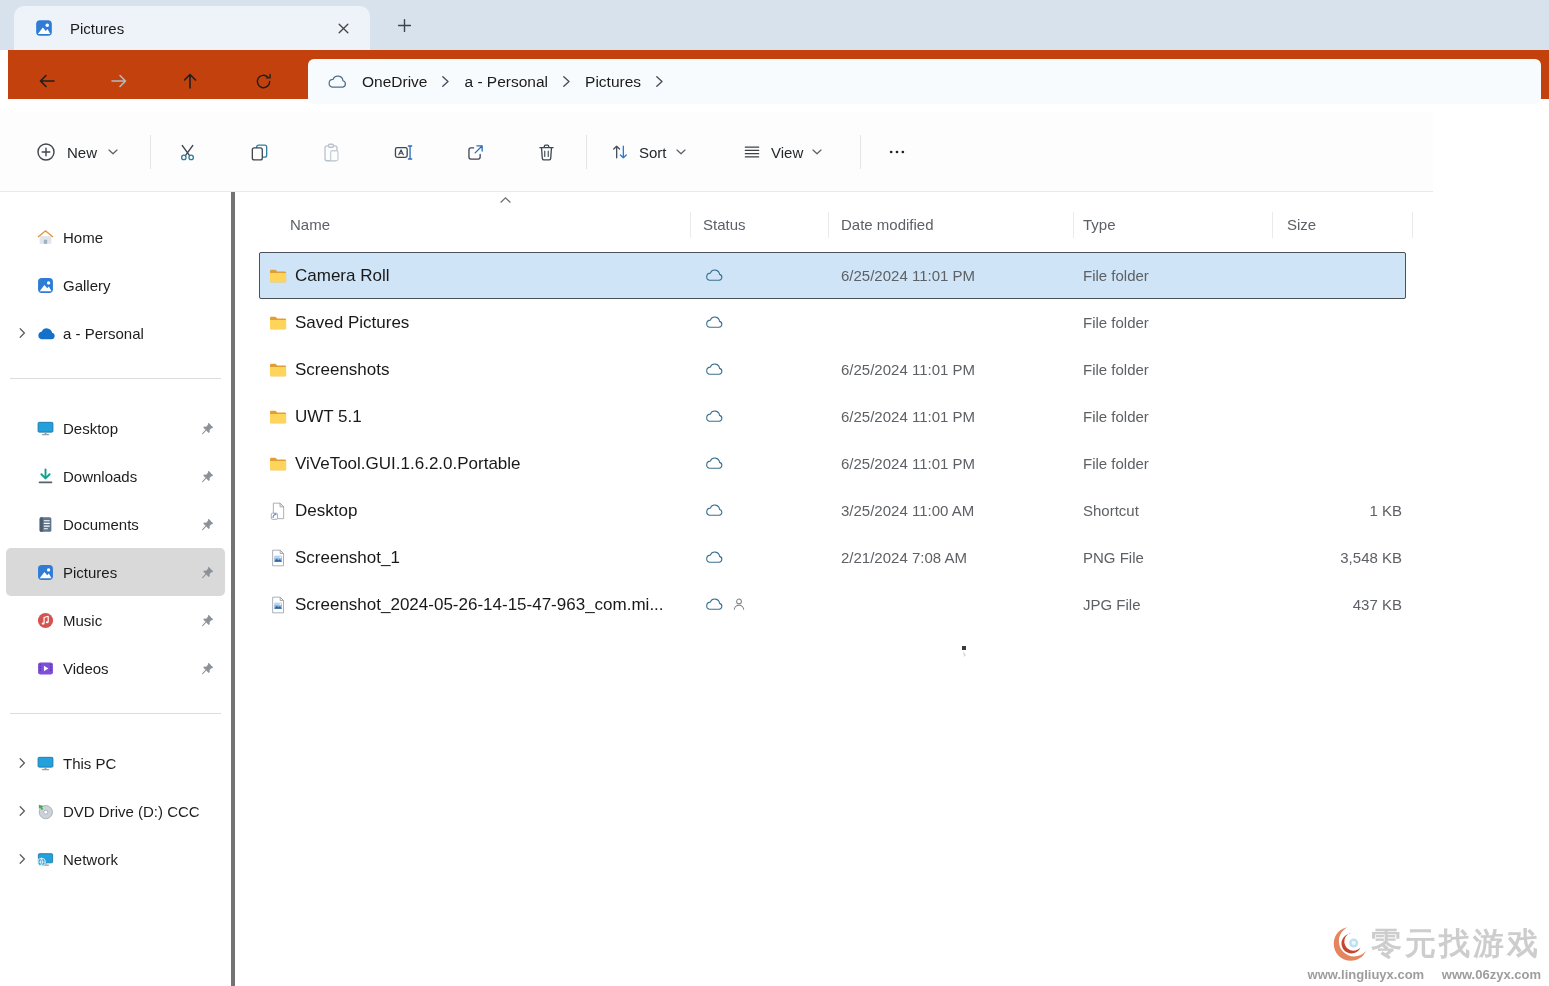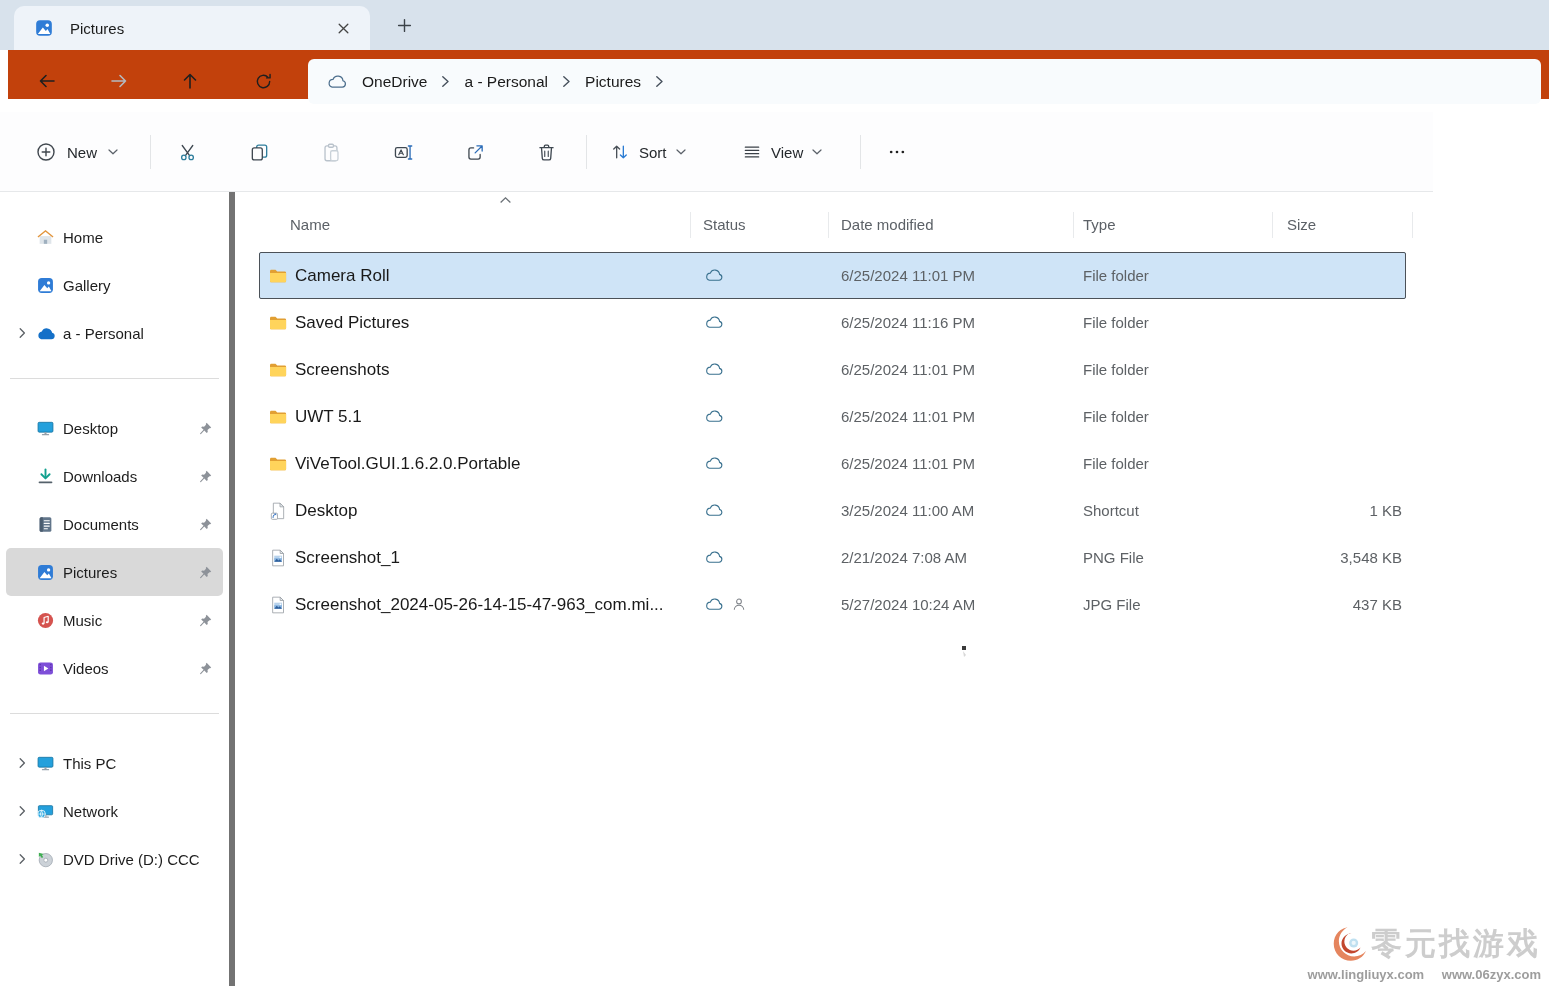--- a/index.html
+++ b/index.html
@@ -33,21 +33,21 @@
     gap:11px;padding:0 12px;border-radius:5px;}
   .tb-label{font-size:15px;color:#24282c;}
   .tb-divider{position:absolute;top:23px;width:1px;height:34px;background:#e3e5e7;}
   .tb-ico{position:absolute;top:18px;width:44px;height:44px;border-radius:5px;
     display:flex;align-items:center;justify-content:center;}
   .tb-group{position:absolute;top:18px;height:44px;display:flex;align-items:center;gap:9px;
     padding:0 10px;border-radius:5px;}
 
   
   #sidebar{position:absolute;left:0;top:192px;width:235px;bottom:0;background:#ffffff;
-    border-right:6px solid #737373;box-sizing:border-box;padding-top:21px;}
+    border-right:4px solid #737373;box-sizing:border-box;padding-top:21px;}
   .side-item{height:48px;margin:0 6px;border-radius:5px;display:flex;align-items:center;}
   .side-item.sel{background:#d9d9d9;}
   .chev-slot{width:30px;padding-left:10px;display:flex;align-items:center;justify-content:flex-start;box-sizing:border-box;}
   .side-ic{width:27px;display:flex;align-items:center;}
   .side-label{font-size:15px;color:#1d1d1d;white-space:nowrap;overflow:hidden;}
   .side-pin{margin-left:auto;margin-right:10px;display:flex;align-items:center;}
   .side-divider{height:1px;background:#dcdcdc;margin:21px 10px 25px 10px;}
 
   
   #main{position:absolute;left:235px;top:192px;right:0;bottom:0;background:#ffffff;}
@@ -464,48 +464,48 @@
           <span class="chev-slot">
             <span class="ic">
               <svg width="12" height="12" viewBox="0 0 12 12">
                 <path d="M4.2 1.8 8.4 6l-4.2 4.2" fill="none" stroke="#5c6166" stroke-width="1.3" stroke-linecap="round" stroke-linejoin="round"></path>
               </svg>
             </span>
           </span>
           <span class="side-ic">
             <span class="ic">
               <svg width="19" height="19" viewBox="0 0 24 24">
+                <circle cx="12.4" cy="12.8" r="8.4" fill="#ccd2d8" stroke="#99a2ac" stroke-width="0.9"></circle>
+                <circle cx="12.4" cy="12.8" r="2.5" fill="#ffffff" stroke="#99a2ac" stroke-width="0.9"></circle>
+                <path d="M3.6 3.6l6.2 1.4-2.3 1.2 1.6 2.8-1.9 1.1-1.6-2.9-2 1.6z" fill="#3fae52"></path>
+              </svg>
+            </span>
+          </span>
+          <span class="side-label">DVD Drive (D:) CCC</span>
+        </div>
+        <div class="side-item">
+          <span class="chev-slot">
+            <span class="ic">
+              <svg width="12" height="12" viewBox="0 0 12 12">
+                <path d="M4.2 1.8 8.4 6l-4.2 4.2" fill="none" stroke="#5c6166" stroke-width="1.3" stroke-linecap="round" stroke-linejoin="round"></path>
+              </svg>
+            </span>
+          </span>
+          <span class="side-ic">
+            <span class="ic">
+              <svg width="19" height="19" viewBox="0 0 24 24">
                 <rect x="3" y="4.6" width="18" height="11.6" rx="1.3" fill="#24a0dc" stroke="#13719f" stroke-width="1"></rect>
                 <rect x="10.8" y="16.2" width="2.4" height="2.2" fill="#95a0aa"></rect>
                 <rect x="7.6" y="18.4" width="8.8" height="1.5" rx="0.75" fill="#95a0aa"></rect>
                 <circle cx="7" cy="15.2" r="4.9" fill="#2aa7e0" stroke="#ffffff" stroke-width="1"></circle>
                 <path d="M2.3 15.2h9.4M7 10.5a8.6 8.6 0 0 1 0 9.4M7 10.5a8.6 8.6 0 0 0 0 9.4" stroke="#ffffff" stroke-width="0.9" fill="none"></path>
               </svg>
             </span>
           </span>
           <span class="side-label">Network</span>
-        </div>
-        <div class="side-item">
-          <span class="chev-slot">
-            <span class="ic">
-              <svg width="12" height="12" viewBox="0 0 12 12">
-                <path d="M4.2 1.8 8.4 6l-4.2 4.2" fill="none" stroke="#5c6166" stroke-width="1.3" stroke-linecap="round" stroke-linejoin="round"></path>
-              </svg>
-            </span>
-          </span>
-          <span class="side-ic">
-            <span class="ic">
-              <svg width="19" height="19" viewBox="0 0 24 24">
-                <circle cx="12.4" cy="12.8" r="8.4" fill="#ccd2d8" stroke="#99a2ac" stroke-width="0.9"></circle>
-                <circle cx="12.4" cy="12.8" r="2.5" fill="#ffffff" stroke="#99a2ac" stroke-width="0.9"></circle>
-                <path d="M3.6 3.6l6.2 1.4-2.3 1.2 1.6 2.8-1.9 1.1-1.6-2.9-2 1.6z" fill="#3fae52"></path>
-              </svg>
-            </span>
-          </span>
-          <span class="side-label">DVD Drive (D:) CCC</span>
         </div>
       </div>
   </div>
 
   <div id="main">
     <div id="list-header">
       <span class="ic sort-asc">
           <svg width="13" height="8" viewBox="0 0 12 7">
             <path d="M1.5 5.8 6 1.5l4.5 4.3" fill="none" stroke="#6a7076" stroke-width="1.2"></path>
           </svg>
@@ -553,21 +553,20 @@
             </span>
           </span>
           <span class="cell c-name">Saved Pictures</span>
           <span class="cell c-status">
             <span class="ic">
               <svg width="21" height="15" viewBox="0 0 24 17">
                 <path d="M6.3 13.9h10.9a3.4 3.4 0 0 0 .6-6.7A5.5 5.5 0 0 0 7.2 5.8a4.1 4.1 0 0 0-.9 8.1z" fill="none" stroke="#3a718f" stroke-width="1.25"></path>
               </svg>
             </span>
           </span>
-          <span class="cell c-date">6/25/2024 11:16 PM</span>
           <span class="cell c-type">File folder</span>
           <span class="cell c-size"></span>
         </div>
         <div class="frow">
           <span class="cell c-icon">
             <span class="ic">
               <svg width="20" height="20" viewBox="0 0 24 24">
                 <path d="M2.4 6.1c0-.9.7-1.6 1.6-1.6h5l2.1 2.2h9c.9 0 1.6.7 1.6 1.6v9.7c0 .9-.7 1.6-1.6 1.6H4c-.9 0-1.6-.7-1.6-1.6z" fill="#e19f33"></path>
                 <path d="M2.4 8.5h19.3v9.5c0 .9-.7 1.6-1.6 1.6H4c-.9 0-1.6-.7-1.6-1.6z" fill="#ffd45b"></path>
               </svg>
@@ -696,21 +695,20 @@
                 <path d="M6.3 13.9h10.9a3.4 3.4 0 0 0 .6-6.7A5.5 5.5 0 0 0 7.2 5.8a4.1 4.1 0 0 0-.9 8.1z" fill="none" stroke="#3a718f" stroke-width="1.25"></path>
               </svg>
             </span>
             <span class="ic">
               <svg width="14" height="15" viewBox="0 0 16 17">
                 <circle cx="8" cy="5" r="2.7" fill="none" stroke="#7e8288" stroke-width="1.2"></circle>
                 <path d="M2.6 14.6a5.4 5.4 0 0 1 10.8 0" fill="none" stroke="#7e8288" stroke-width="1.2"></path>
               </svg>
             </span>
           </span>
-          <span class="cell c-date">5/27/2024 10:24 AM</span>
           <span class="cell c-type">JPG File</span>
           <span class="cell c-size">437 KB</span>
         </div>
       </div>
     <span id="cursor" class="ic">
         <svg width="8" height="12" viewBox="0 0 8 12">
           <rect x="1" y="0" width="4" height="4" fill="#3a3a3a"></rect>
           <path d="M2 5l3 4-2 2z" fill="#d8d8d8"></path>
         </svg>
       </span>

